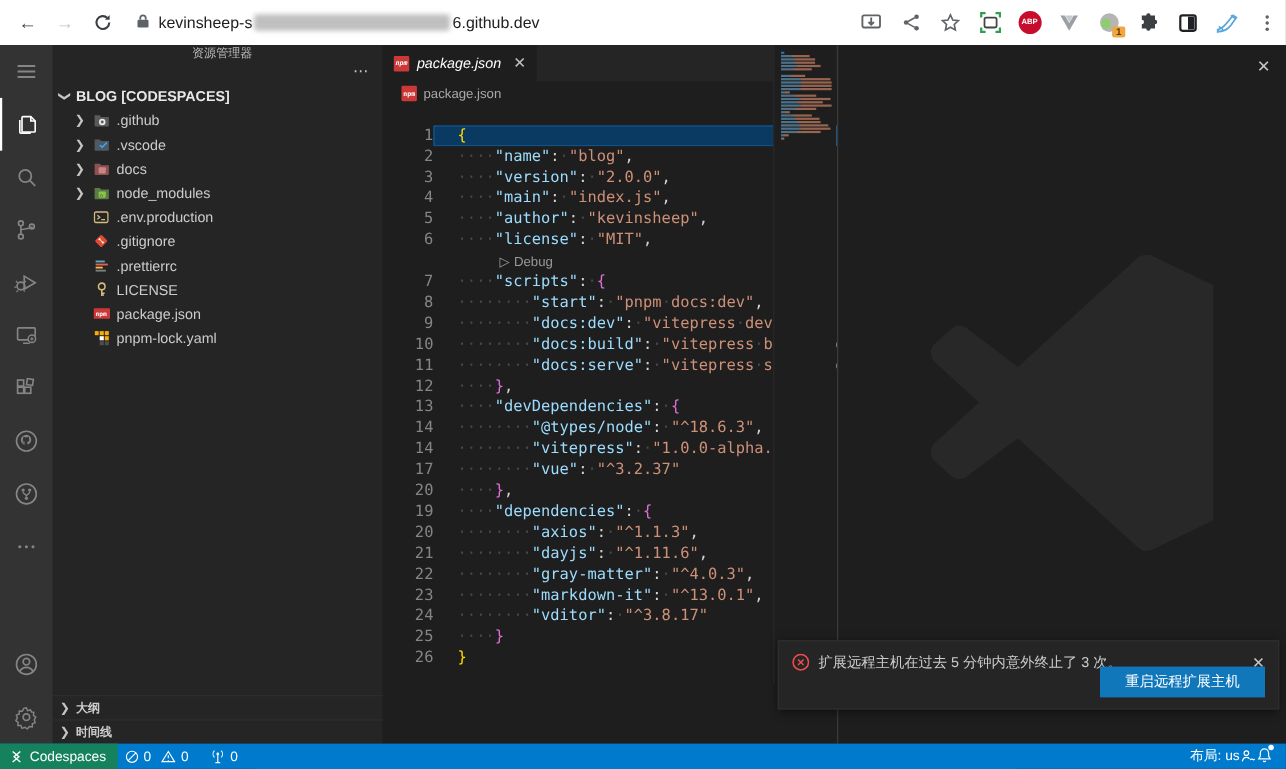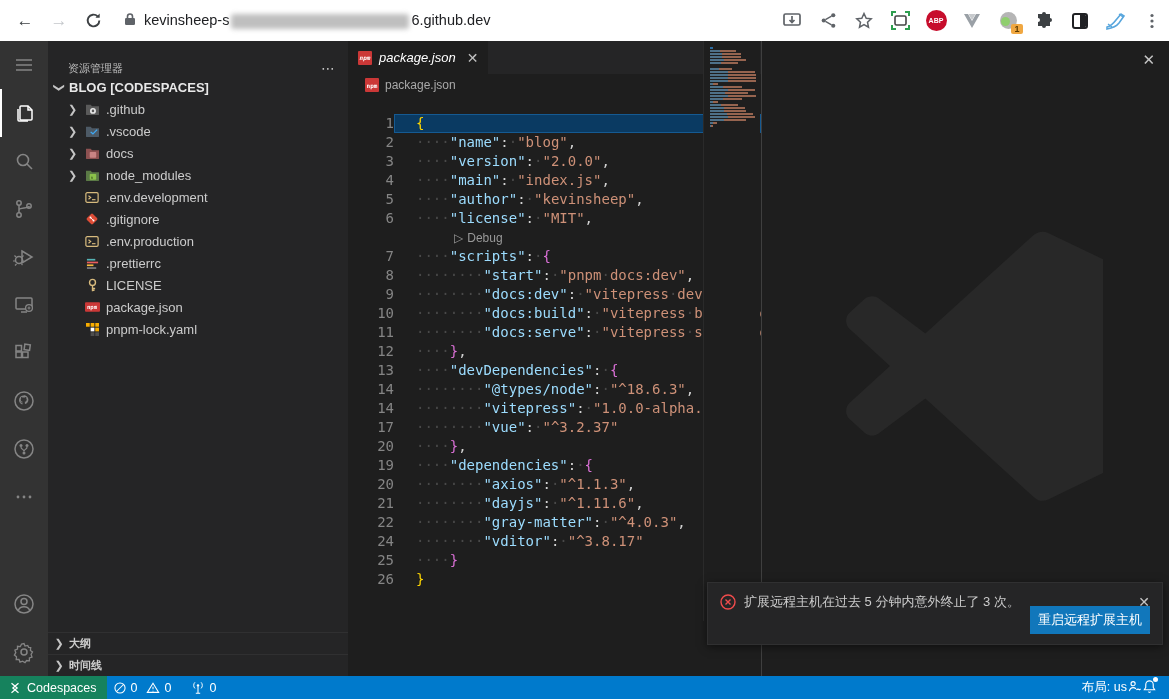--- a/index.html
+++ b/index.html
@@ -35,21 +35,21 @@
 
   
   .activity-bar { position:absolute; left:0; top:0; width:48px; height:635px; background:#333333; }
   .act-item { width:48px; height:48px; display:flex; align-items:center; justify-content:center; color:#858585; }
   .act-item.active { color:#ffffff; border-left:2px solid #ffffff; }
   .act-item svg { width:24px; height:24px; }
   .act-bottom { position:absolute; bottom:0; left:0; }
 
   
   .sidebar { position:absolute; left:48px; top:0; width:300px; height:635px; background:#252526; color:#cccccc; }
-  .sb-header { height:35px; display:flex; align-items:flex-end; padding:0 12px 0 20px; font-size:11px; color:#bbbbbb; }
+  .sb-header { height:35px; display:flex; align-items:center; padding:0 12px 0 20px; font-size:11px; color:#bbbbbb;flex-direction:column; }
   .sb-header .dots { margin-left:auto; color:#c5c5c5; font-size:14px; letter-spacing:1px; }
   .tree-root { display:flex; align-items:center; height:22px; font-size:13px; font-weight:bold; color:#e8e8e8; padding-left:4px; }
   .tree-root .chev { font-size:11px; margin-right:3px; color:#c5c5c5; transform:rotate(90deg); display:inline-block; width:14px; text-align:center;}
   .tree-item { display:flex; align-items:center; height:22px; font-size:13px; color:#cccccc; padding-left:20px; }
   .tree-item .chev { width:16px; font-size:11px; color:#c5c5c5; visibility:hidden; }
   .tree-item.folder .chev { visibility:visible; }
   .tree-item .ficon { width:16px; height:16px; margin-right:6px; display:flex; align-items:center; justify-content:center; flex:0 0 16px; }
   .sb-sections { position:absolute; bottom:0; left:0; width:300px; }
   .sb-sec { height:22px; border-top:1px solid #303031; display:flex; align-items:center; font-size:11px;
             font-weight:bold; color:#cccccc; padding-left:4px; }
@@ -91,29 +91,29 @@
   .right-panel { position:absolute; left:763px; top:0; width:406px; height:635px; background:#1e1e1e; }
   .rp-close { position:absolute; right:14px; top:10px; color:#c5c5c5; font-size:15px; }
   .watermark { position:absolute; left:70px; top:190px; width:270px; height:270px; }
 
   
   .toast { position:absolute; left:707px; top:541px; width:456px; height:63px; background:#252526;
            border:1px solid #303031; box-shadow:0 2px 8px rgba(0,0,0,.5); color:#cccccc; }
   .toast-row { display:flex; align-items:center; padding:10px 12px 0 12px; gap:8px; font-size:13px; }
   .toast-close { margin-left:auto; color:#c5c5c5; font-size:14px; }
   .toast-btns { position:absolute; right:12px; bottom:10px; }
-  .toast-btn { background:#1177bb; color:#ffffff; border:none; font-size:13px; padding:5px 8px;
+  .toast-btn { background:#1177bb; color:#ffffff; border:none; font-size:13px; padding:5px 23px;
                font-family:inherit; }
 
   
   .status-bar { position:absolute; left:0; bottom:0; width:1169px; height:23px; background:#007acc;
                 color:#ffffff; display:flex; align-items:center; font-size:12.5px; }
   .sb-remote { height:23px; background:#16825d; display:flex; align-items:center; gap:5px; padding:0 10px 0 8px; }
   .sb-item { display:flex; align-items:center; gap:4px; padding:0 6px; }
-  .sb-right { margin-left:auto; display:flex; align-items:flex-start; padding-right:12px; }
+  .sb-right { margin-left:auto; display:flex; align-items:center; padding-right:12px; }
   .sb-item svg, .sb-remote svg { width:14px; height:14px; }
   .bell-wrap { position:relative; }
   .bell-dot { position:absolute; right:-1px; top:-2px; width:5px; height:5px; border-radius:50%; background:#ffffff; }
 </style>
 </head>
 <body>
 <div id="stage">
 
   <div class="browser-bar">
     <div class="nav-ico">←</div>
@@ -343,44 +343,33 @@
           </div>
           <div class="tree-item">
             <span class="chev">❯</span>
             <span class="ficon">
               <svg width="14" height="13" viewBox="0 0 16 14">
                 <rect x="1" y="1.5" width="14" height="11" rx="1.5" fill="none" stroke="#d7ba7d" stroke-width="1.4"></rect>
                 <path d="M4 5l2.5 2L4 9" fill="none" stroke="#d7ba7d" stroke-width="1.3"></path>
                 <path d="M8 9.5h4" stroke="#d7ba7d" stroke-width="1.3"></path>
               </svg>
             </span>
-            <span>.env.development</span>
+            <span>.env.production</span>
           </div>
           <div class="tree-item">
             <span class="chev">❯</span>
             <span class="ficon">
               <svg width="14" height="14" viewBox="0 0 16 16">
                 <rect x="3.2" y="3.2" width="9.6" height="9.6" rx="1.5" fill="#de4c36" transform="rotate(45 8 8)"></rect>
                 <circle cx="6.3" cy="6.3" r="1.1" fill="#fff"></circle>
                 <circle cx="9.7" cy="9.7" r="1.1" fill="#fff"></circle>
                 <path d="M6.8 6.8l2.4 2.4" stroke="#fff" stroke-width="1"></path>
               </svg>
             </span>
             <span>.gitignore</span>
-          </div>
-          <div class="tree-item">
-            <span class="chev">❯</span>
-            <span class="ficon">
-              <svg width="14" height="13" viewBox="0 0 16 14">
-                <rect x="1" y="1.5" width="14" height="11" rx="1.5" fill="none" stroke="#d7ba7d" stroke-width="1.4"></rect>
-                <path d="M4 5l2.5 2L4 9" fill="none" stroke="#d7ba7d" stroke-width="1.3"></path>
-                <path d="M8 9.5h4" stroke="#d7ba7d" stroke-width="1.3"></path>
-              </svg>
-            </span>
-            <span>.env.production</span>
           </div>
           <div class="tree-item">
             <span class="chev">❯</span>
             <span class="ficon">
               <svg width="13" height="13" viewBox="0 0 14 14">
                 <rect x="1" y="2" width="9" height="1.8" fill="#56b3b4"></rect>
                 <rect x="1" y="5" width="12" height="1.8" fill="#ea5e5e"></rect>
                 <rect x="1" y="8" width="7" height="1.8" fill="#f7ba3e"></rect>
                 <rect x="1" y="11" width="10" height="1.8" fill="#807f7f"></rect>
               </svg>
@@ -467,20 +456,21 @@
           <div class="code-line"><div class="lnum">12</div><div class="lcontent-wrap"><div class="lcontent"><span class="tok-ws">····</span><span class="tok-b1">}</span><span class="tok-pun">,</span></div></div></div>
           <div class="code-line"><div class="lnum">13</div><div class="lcontent-wrap"><div class="lcontent"><span class="tok-ws">····</span><span class="tok-key">"devDependencies"</span><span class="tok-pun">:</span><span class="tok-ws">·</span><span class="tok-b1">{</span></div></div></div>
           <div class="code-line"><div class="lnum">14</div><div class="lcontent-wrap"><div class="lcontent"><span class="tok-ws">········</span><span class="tok-key">"@types/node"</span><span class="tok-pun">:</span><span class="tok-ws">·</span><span class="tok-str">"^18.6.3"</span><span class="tok-pun">,</span></div></div></div>
           <div class="code-line"><div class="lnum">14</div><div class="lcontent-wrap"><div class="lcontent"><span class="tok-ws">········</span><span class="tok-key">"vitepress"</span><span class="tok-pun">:</span><span class="tok-ws">·</span><span class="tok-str">"1.0.0-alpha.62"</span><span class="tok-pun">,</span></div></div></div>
           <div class="code-line"><div class="lnum">17</div><div class="lcontent-wrap"><div class="lcontent"><span class="tok-ws">········</span><span class="tok-key">"vue"</span><span class="tok-pun">:</span><span class="tok-ws">·</span><span class="tok-str">"^3.2.37"</span></div></div></div>
           <div class="code-line"><div class="lnum">20</div><div class="lcontent-wrap"><div class="lcontent"><span class="tok-ws">····</span><span class="tok-b1">}</span><span class="tok-pun">,</span></div></div></div>
           <div class="code-line"><div class="lnum">19</div><div class="lcontent-wrap"><div class="lcontent"><span class="tok-ws">····</span><span class="tok-key">"dependencies"</span><span class="tok-pun">:</span><span class="tok-ws">·</span><span class="tok-b1">{</span></div></div></div>
           <div class="code-line"><div class="lnum">20</div><div class="lcontent-wrap"><div class="lcontent"><span class="tok-ws">········</span><span class="tok-key">"axios"</span><span class="tok-pun">:</span><span class="tok-ws">·</span><span class="tok-str">"^1.1.3"</span><span class="tok-pun">,</span></div></div></div>
           <div class="code-line"><div class="lnum">21</div><div class="lcontent-wrap"><div class="lcontent"><span class="tok-ws">········</span><span class="tok-key">"dayjs"</span><span class="tok-pun">:</span><span class="tok-ws">·</span><span class="tok-str">"^1.11.6"</span><span class="tok-pun">,</span></div></div></div>
           <div class="code-line"><div class="lnum">22</div><div class="lcontent-wrap"><div class="lcontent"><span class="tok-ws">········</span><span class="tok-key">"gray-matter"</span><span class="tok-pun">:</span><span class="tok-ws">·</span><span class="tok-str">"^4.0.3"</span><span class="tok-pun">,</span></div></div></div>
+          <div class="code-line"><div class="lnum">23</div><div class="lcontent-wrap"><div class="lcontent"><span class="tok-ws">········</span><span class="tok-key">"markdown-it"</span><span class="tok-pun">:</span><span class="tok-ws">·</span><span class="tok-str">"^13.0.1"</span><span class="tok-pun">,</span></div></div></div>
           <div class="code-line"><div class="lnum">24</div><div class="lcontent-wrap"><div class="lcontent"><span class="tok-ws">········</span><span class="tok-key">"vditor"</span><span class="tok-pun">:</span><span class="tok-ws">·</span><span class="tok-str">"^3.8.17"</span></div></div></div>
           <div class="code-line"><div class="lnum">25</div><div class="lcontent-wrap"><div class="lcontent"><span class="tok-ws">····</span><span class="tok-b1">}</span></div></div></div>
           <div class="code-line"><div class="lnum">26</div><div class="lcontent-wrap"><div class="lcontent"><span class="tok-b0">}</span></div></div></div>
         </div>
       <div class="minimap" id="minimap">
           <div class="mm-row" style="width: 3px; background: rgb(43, 108, 163);"></div>
           <div class="mm-row" style="width: 25.65px; background: linear-gradient(90deg, rgb(78, 113, 137) 0px, rgb(78, 113, 137) 40%, rgb(150, 100, 79) 40%, rgb(150, 100, 79) 100%);"></div>
           <div class="mm-row" style="width: 31.05px; background: linear-gradient(90deg, rgb(78, 113, 137) 0px, rgb(78, 113, 137) 40%, rgb(150, 100, 79) 40%, rgb(150, 100, 79) 100%);"></div>
           <div class="mm-row" style="width: 31.05px; background: linear-gradient(90deg, rgb(78, 113, 137) 0px, rgb(78, 113, 137) 40%, rgb(150, 100, 79) 40%, rgb(150, 100, 79) 100%);"></div>
           <div class="mm-row" style="width: 36.45px; background: linear-gradient(90deg, rgb(78, 113, 137) 0px, rgb(78, 113, 137) 40%, rgb(150, 100, 79) 40%, rgb(150, 100, 79) 100%);"></div>

